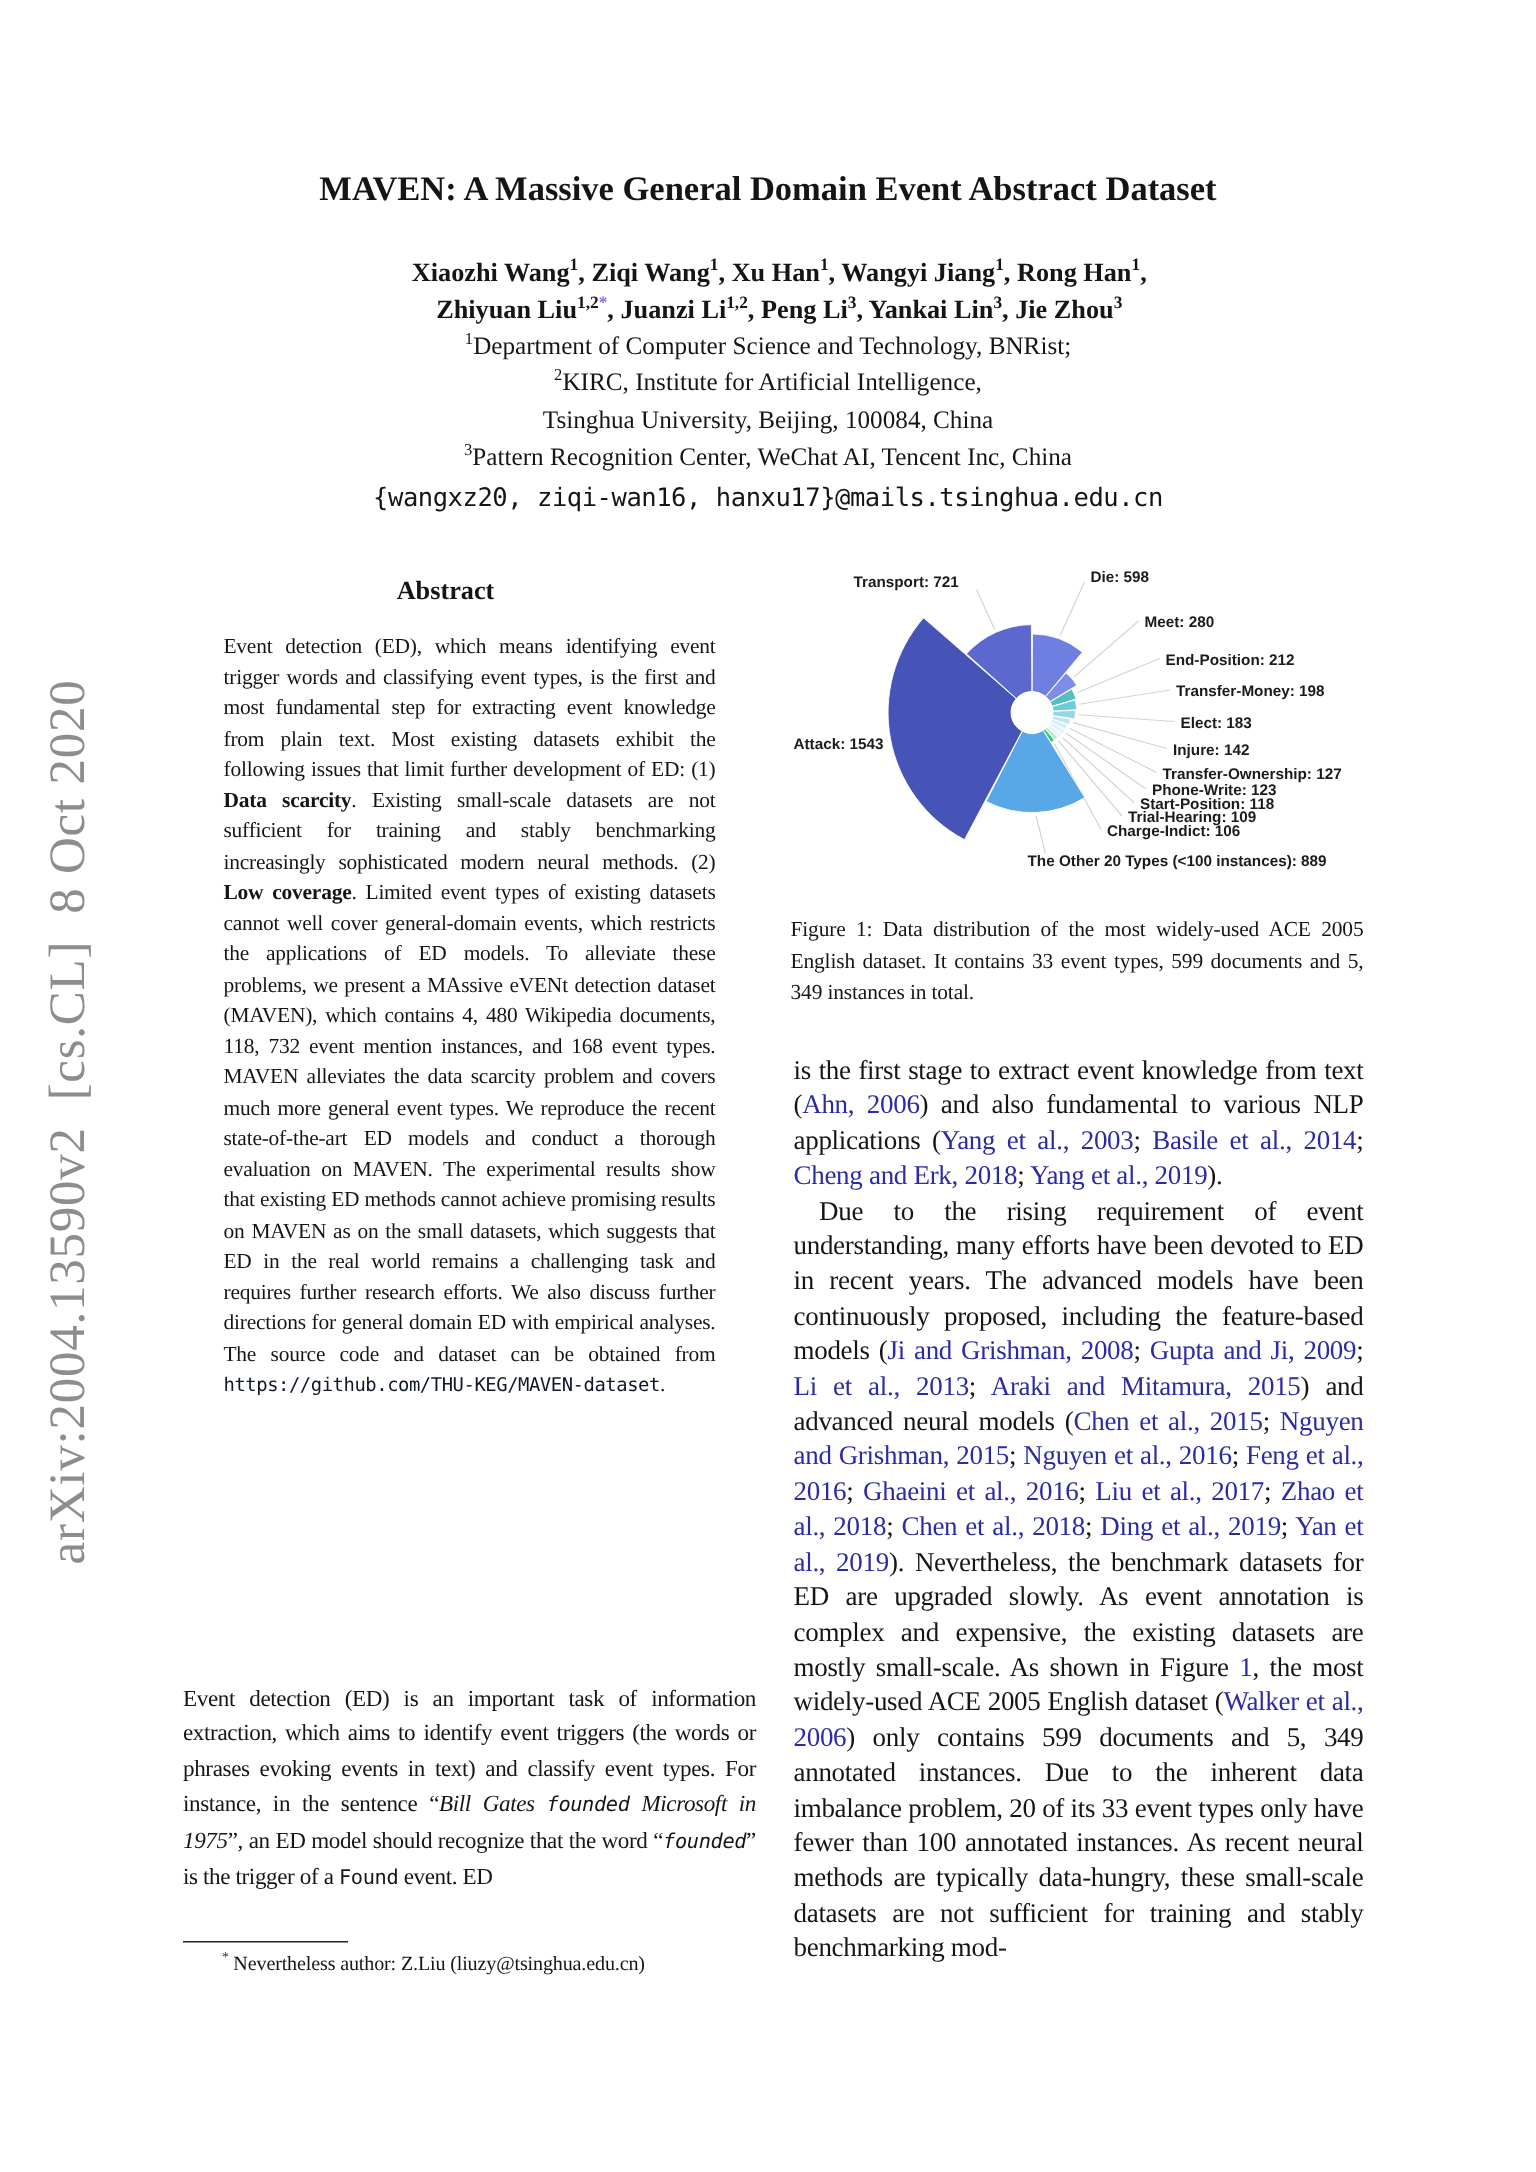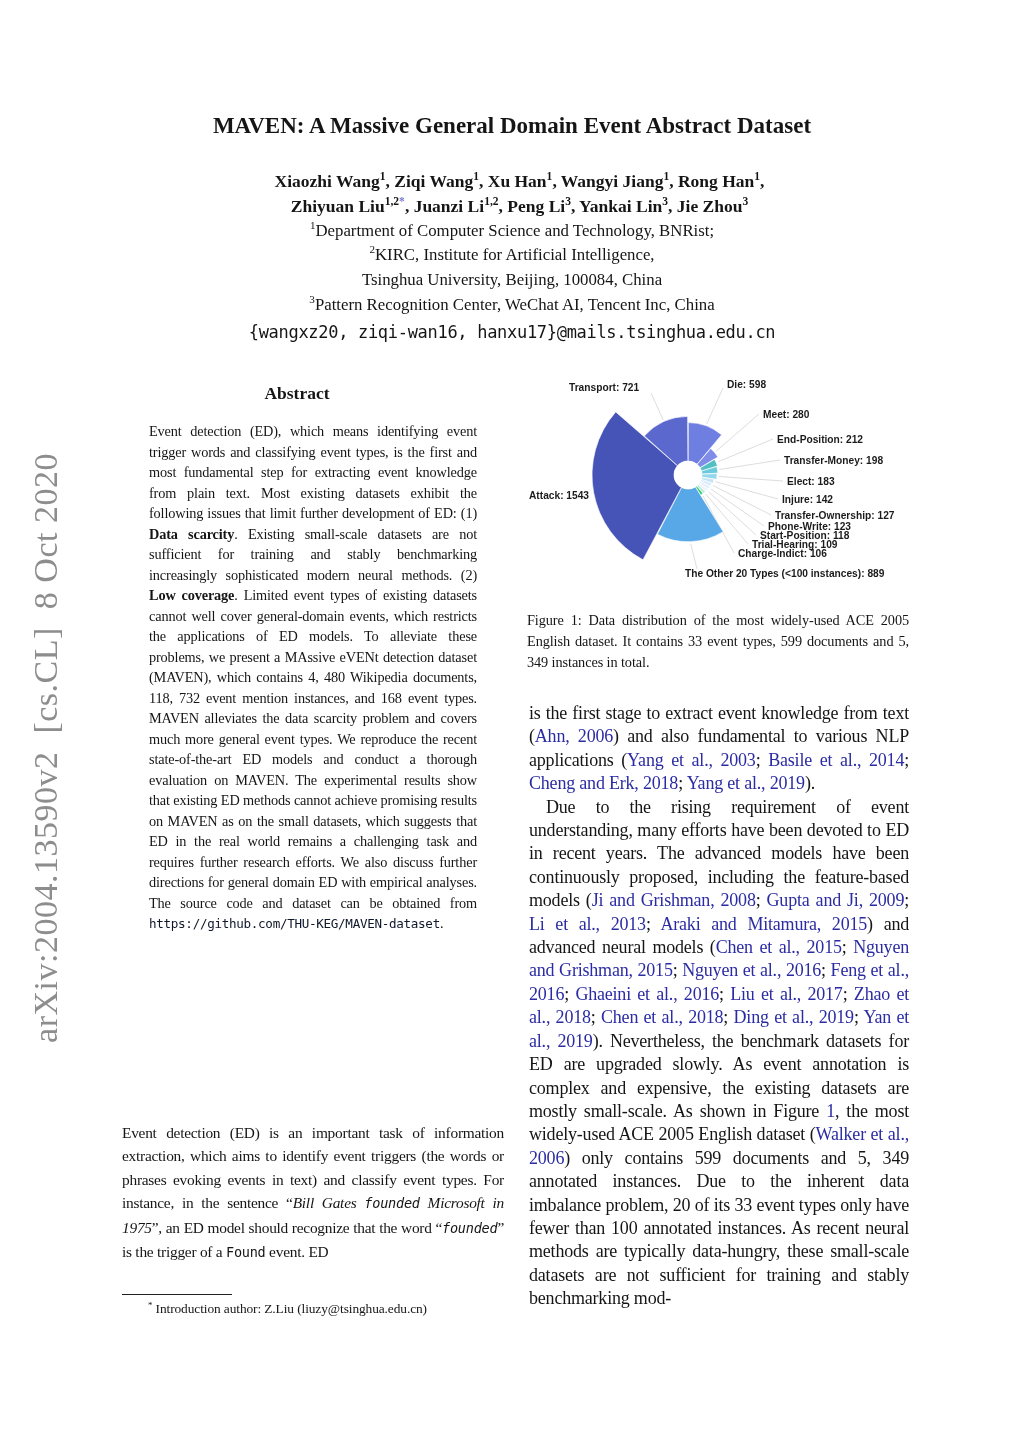--- a/index.html
+++ b/index.html
@@ -71,21 +71,21 @@
     <div class="affil-line"><span class="rt-sup">3</span><span>Pattern Recognition Center, WeChat AI, Tencent Inc, China</span></div>
     <div class="email-line">{wangxz20, ziqi-wan16, hanxu17}@mails.tsinghua.edu.cn</div>
   </div>
 
   <div class="abs-head">Abstract</div>
   <div class="abs-body"><span>Event detection (ED), which means identifying event trigger words and classifying event types, is the first and most fundamental step for extracting event knowledge from plain text. Most existing datasets exhibit the following issues that limit further development of ED: (1) </span><span class="rt-b">Data scarcity</span><span>. Existing small-scale datasets are not sufficient for training and stably benchmarking increasingly sophisticated modern neural methods. (2) </span><span class="rt-b">Low coverage</span><span>. Limited event types of existing datasets cannot well cover general-domain events, which restricts the applications of ED models. To alleviate these problems, we present a MAssive eVENt detection dataset (MAVEN), which contains 4, 480 Wikipedia documents, 118, 732 event mention instances, and 168 event types. MAVEN alleviates the data scarcity problem and covers much more general event types. We reproduce the recent state-of-the-art ED models and conduct a thorough evaluation on MAVEN. The experimental results show that existing ED methods cannot achieve promising results on MAVEN as on the small datasets, which suggests that ED in the real world remains a challenging task and requires further research efforts. We also discuss further directions for general domain ED with empirical analyses. The source code and dataset can be obtained from </span><span class="rt-mlink">https://github.com/THU-KEG/MAVEN-dataset</span><span>.</span></div>
 
   <div class="intro-body"><span>Event detection (ED) is an important task of information extraction, which aims to identify event triggers (the words or phrases evoking events in text) and classify event types. For instance, in the sentence “</span><span class="rt-i">Bill Gates </span><span class="rt-mi">founded</span><span class="rt-i"> Microsoft in 1975</span><span>”, an ED model should recognize that the word “</span><span class="rt-mi">founded</span><span>” is the trigger of a </span><span class="rt-m">Found</span><span> event. ED</span></div>
 
   <div class="footnote-rule"></div>
-  <div class="footnote"><span class="rt-sup">*</span><span> Introduction author: Z.Liu (liuzy@tsinghua.edu.cn)</span></div>
+  <div class="footnote"><span class="rt-sup">*</span><span> Nevertheless author: Z.Liu (liuzy@tsinghua.edu.cn)</span></div>
 
   <div class="figure">
     <svg viewBox="0 0 386 218" xmlns="http://www.w3.org/2000/svg">
         <path d="M161.3 50.6 A52.4 52.4 0 0 1 194.6 62.8 L170.0 92.3 A14 14 0 0 0 161.1 89.0 Z" fill="#6E7EE1" stroke="#ffffff" stroke-width="0.6"></path>
         <line x1="179.7" y1="51.9" x2="196" y2="16" stroke="#d4d4d4" stroke-width="0.8"></line>
         <path d="M183.7 76.5 A34.9 34.9 0 0 1 190.9 84.9 L173.0 95.7 A14 14 0 0 0 170.1 92.4 Z" fill="#7F8DE8" stroke="#ffffff" stroke-width="0.6"></path>
         <line x1="189.2" y1="79.1" x2="232" y2="42" stroke="#d4d4d4" stroke-width="0.8"></line>
         <path d="M187.5 87.4 A30.8 30.8 0 0 1 190.4 94.0 L174.4 98.9 A14 14 0 0 0 173.1 95.9 Z" fill="#54BFC2" stroke="#ffffff" stroke-width="0.6"></path>
         <line x1="191.0" y1="89.8" x2="246" y2="67" stroke="#d4d4d4" stroke-width="0.8"></line>
         <path d="M189.7 94.6 A29.9 29.9 0 0 1 190.8 101.1 L175.0 102.1 A14 14 0 0 0 174.4 99.1 Z" fill="#6BCBDD" stroke="#ffffff" stroke-width="0.6"></path>

